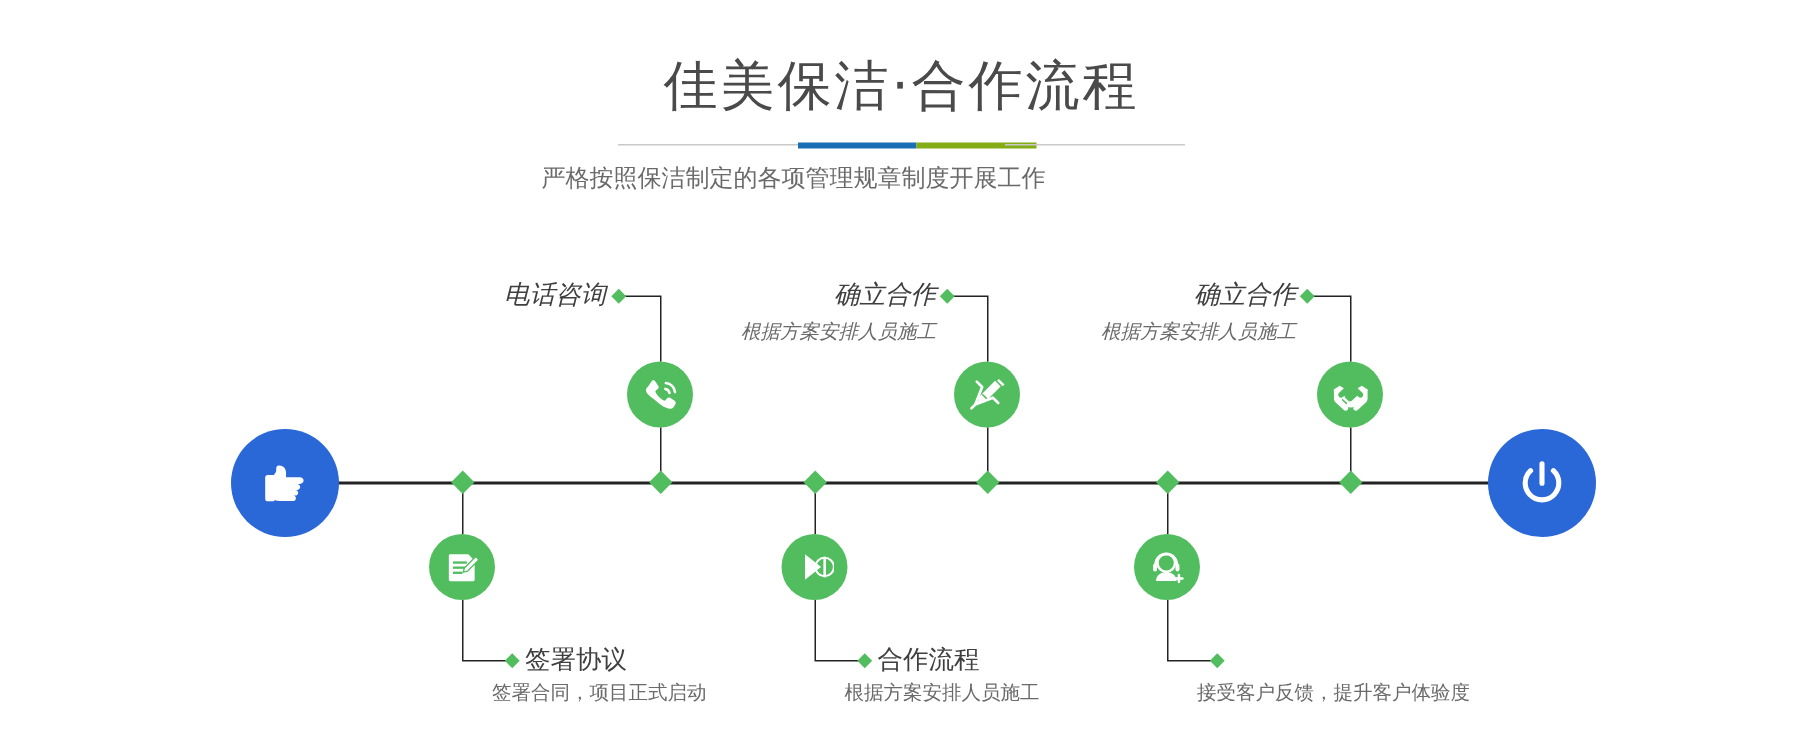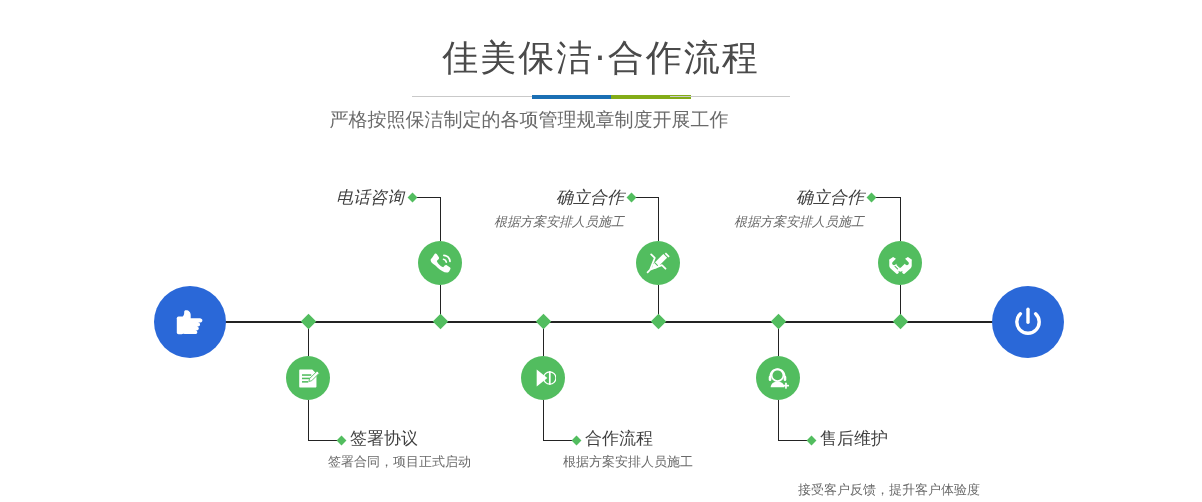--- a/index.html
+++ b/index.html
@@ -54,21 +54,21 @@
   }
   #title-divider .seg-green {
     position: absolute;
     left: 199px; top: 0;
     width: 80px; height: 4px;
   }
   #page-subtitle {
     position: absolute;
     left: 0; top: 107px;
     width: 1038px;
-    font-size: 19px;
+    font-size: 16px;
     color: #6f6f6f;
     line-height: 24px;
     padding-left: 20px;
   }
 
   
   #timeline {
     position: absolute;
     left: 0; top: 0;
     width: 1202px; height: 502px;
@@ -129,21 +129,21 @@
     white-space: nowrap;
   }
   .step-desc {
     position: absolute;
     font-size: 13px;
     color: #6a6a6a;
     line-height: 20px;
     white-space: nowrap;
   }
   .align-right { text-align: right; font-style: italic; }
-  .align-left  { text-align: left; font-family: Liberation Mono, monospace; }
+  .align-left  { text-align: left; }
 </style>
 </head>
 <body>
 
 <div id="header">
   <div id="page-title" style="color: rgb(74, 74, 74);">佳美保洁·合作流程</div>
 
   <div id="title-divider">
     <span class="seg-gray-left" style="background: rgb(201, 201, 201);"></span>
     <span class="seg-blue" style="background: rgb(26, 111, 180);"></span>
@@ -267,16 +267,15 @@
         <line x1="25.8" y1="22.6" x2="25.8" y2="28.2"></line>
         <line x1="23.0" y1="25.4" x2="28.6" y2="25.4"></line>
       </g>
     </svg>
   </div>
   <div class="connector-v" style="left: 778px; top: 326px; height: 30px; background: rgb(35, 35, 35);"></div>
   <div class="diamond" style="left: 773px; top: 316px; background: rgb(82, 189, 95);"></div>
   <div class="connector-v" style="left: 778px; top: 400px; height: 40px; background: rgb(35, 35, 35);"></div>
   <div class="connector-h" style="left: 778px; top: 440px; width: 32px; background: rgb(35, 35, 35);"></div>
   <div class="diamond-sm" style="left: 808px; top: 437px; background: rgb(82, 189, 95);"></div>
-  <div class="step-title align-left" style="left:820px; top:429px; width:220px;">售后维护</div>
-  <div class="step-desc align-left" style="left:798px; top:453px; width:260px;margin-top:28px;">接受客户反馈，提升客户体验度</div>
+  <div class="step-desc align-left" style="left:798px; top:453px; width:260px;">接受客户反馈，提升客户体验度</div>
 
 </div>
 
 </body></html>

